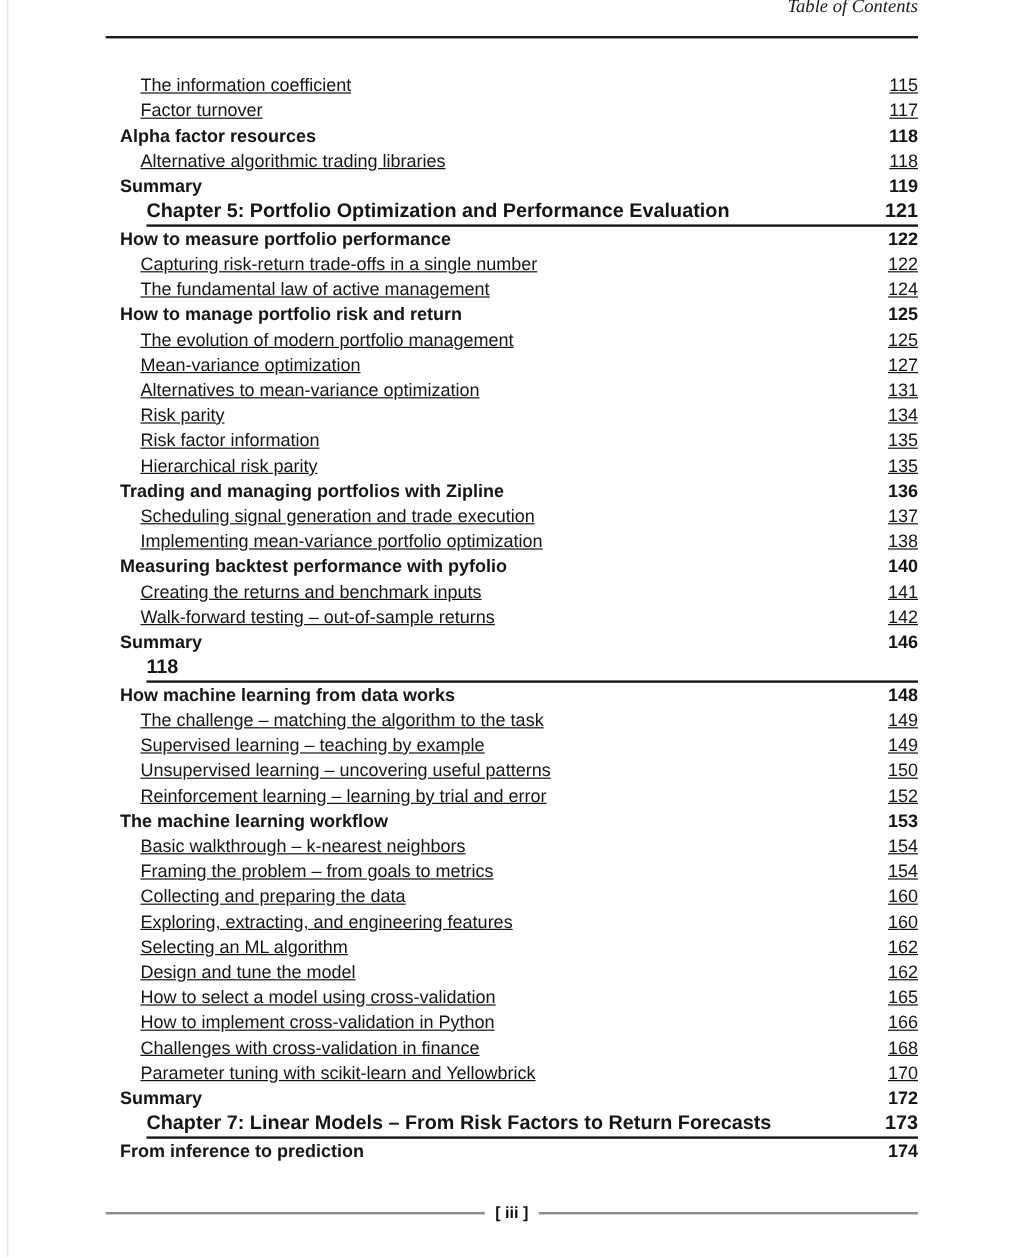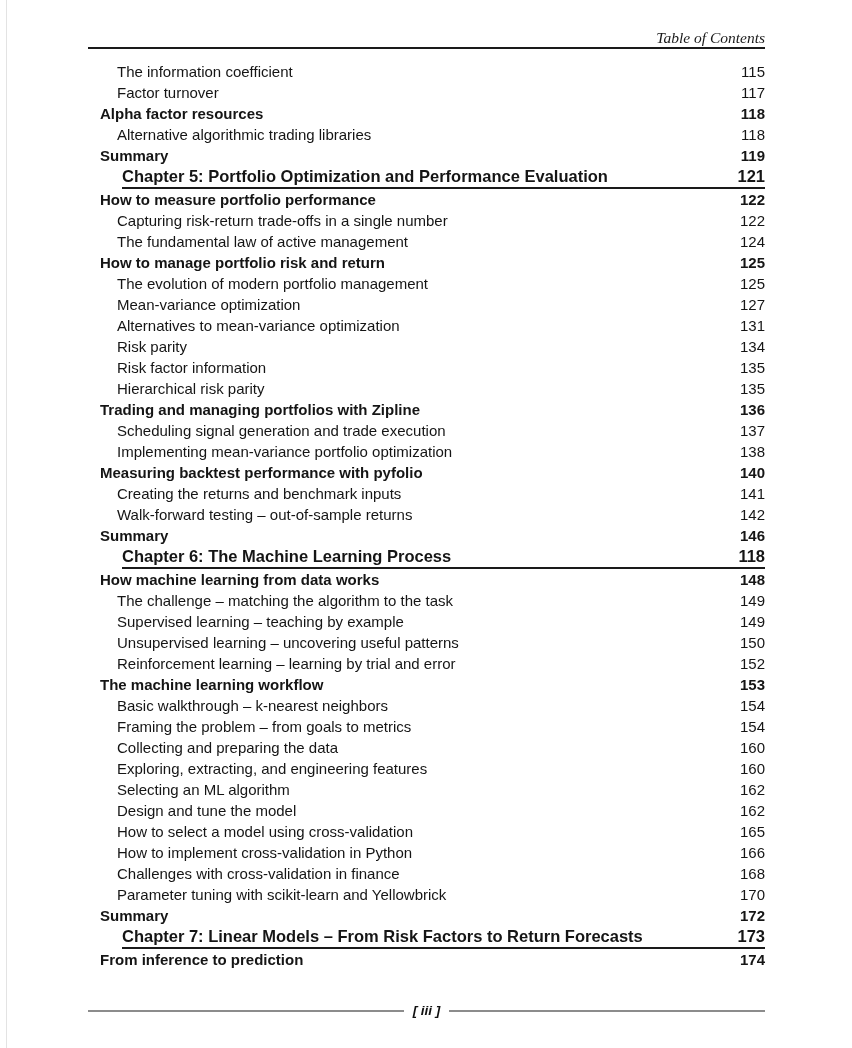--- a/index.html
+++ b/index.html
@@ -22,27 +22,27 @@
     top: 0;
     width: 1px;
     height: 100%;
     background: #e3e3e3;
   }
   .header {
     position: absolute;
     left: 88px;
     top: 0;
     width: 677px;
-    height: 49px;
+    height: 32px;
     box-sizing: border-box;
     border-bottom: 2px solid #1a1a1a;
     display: flex;
     align-items: flex-end;
     justify-content: flex-end;
-    padding-bottom: 0;
+    padding-bottom: 15px;
   }
   .header-title {
     font-family: "Liberation Serif", serif;
     font-style: italic;
     font-size: 15.5px;
     color: #1a1a1a;
   }
   .toc {
     position: absolute;
     left: 88px;
@@ -70,41 +70,41 @@
     margin-left: 34px;
   }
   .toc-row.level-1 {
     font-weight: bold;
     padding-left: 12px;
     gap: 32px;
   }
   .toc-row.level-2 {
     font-weight: normal;
     padding-left: 29px;
+    text-decoration: underline;
   }
   .footer {
     position: absolute;
     left: 88px;
     top: 1003px;
     width: 677px;
     display: flex;
     align-items: center;
   }
   .footer-rule {
     flex: 1;
     height: 2px;
     background: #8c8c8c;
   }
   .footer-label {
     font-weight: bold;
     font-size: 13.5px;
     color: #111111;
     padding: 0 9px;
     white-space: pre;
-    font-style: italic;
   }
 </style>
 </head>
 <body>
 
 <div class="page">
   <div class="scan-edge"></div>
 
   <header class="header">
     <span class="header-title">Table of Contents</span>
@@ -220,21 +220,20 @@
     <span class="toc-title">Walk-forward testing – out-of-sample returns</span>
     <span class="toc-page">142</span>
   </div>
 
   <div class="toc-row level-1">
     <span class="toc-title">Summary</span>
     <span class="toc-page">146</span>
   </div>
 
   <div class="toc-row level-0">
-    <span class="toc-title">Chapter 6: The Machine Learning Process</span>
     <span class="toc-page">118</span>
   </div>
 
   <div class="toc-row level-1">
     <span class="toc-title">How machine learning from data works</span>
     <span class="toc-page">148</span>
   </div>
 
   <div class="toc-row level-2">
     <span class="toc-title">The challenge – matching the algorithm to the task</span>

